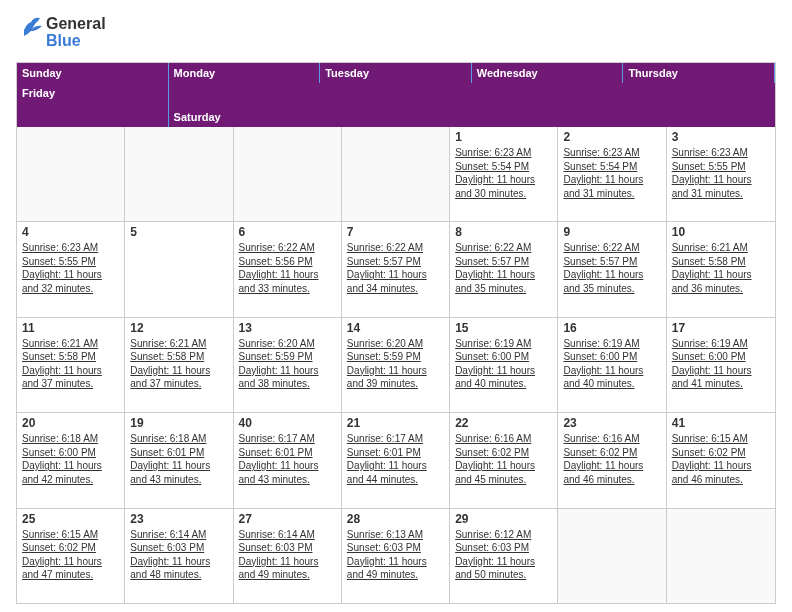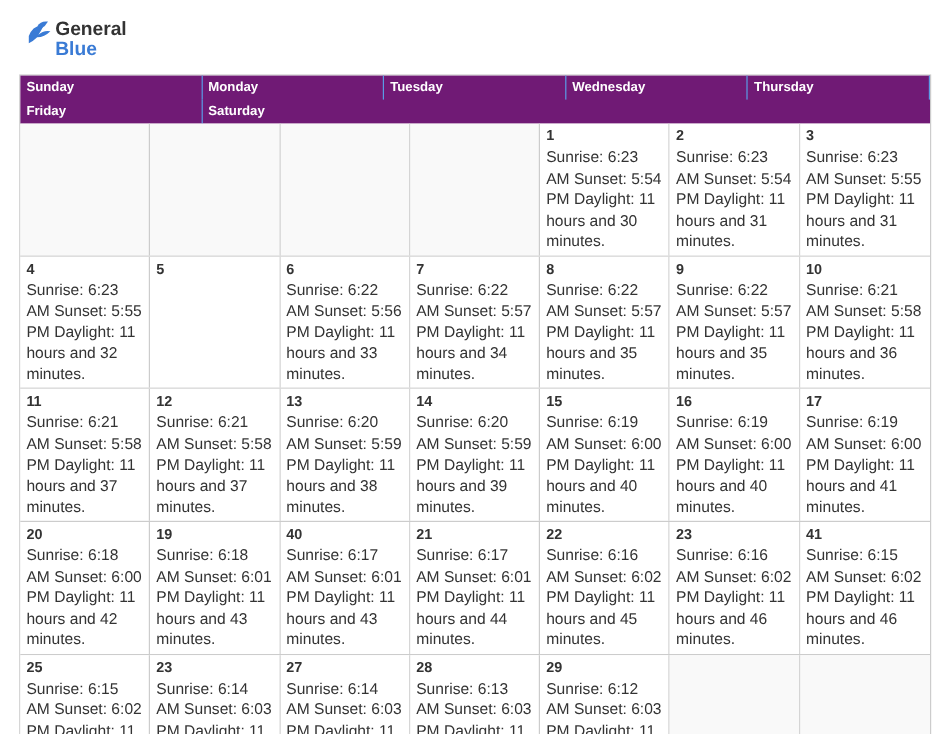--- a/index.html
+++ b/index.html
@@ -50,20 +50,21 @@
     .cal-header-cell {
       color: #fff;
       font-size: 11px;
       font-weight: bold;
       padding: 4px 5px;
       text-align: left;
       border-right: 1px solid #5a9be5;
     }
     .cal-header-cell:last-child {
       border-right: none;
+      margin-top: 24px;
     }
     .cal-body {
       flex: 1;
       display: flex;
       flex-direction: column;
     }
     .cal-row {
       display: grid;
       grid-template-columns: repeat(7, 1fr);
       flex: 1;
@@ -87,23 +88,24 @@
     .cal-cell.empty {
       background: #f9f9f9;
     }
     .day-num {
       font-size: 12px;
       font-weight: bold;
       color: #333;
       margin-bottom: 2px;
     }
     .sun-info {
-      font-size: 13px;
+      font-size: 10px;
       color: #333;
       line-height: 1.35;
+      text-decoration: underline;
     }
     .logo-wrapper {
       display: flex;
       align-items: center;
       gap: 0px;
     }
   </style>
 </head>
 <body>
 

